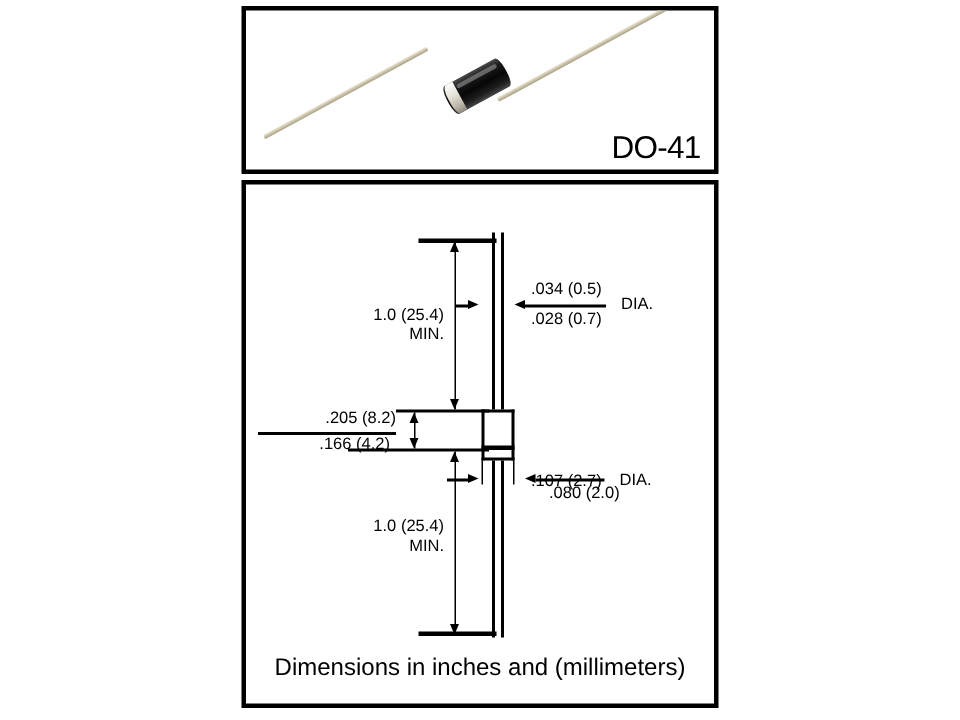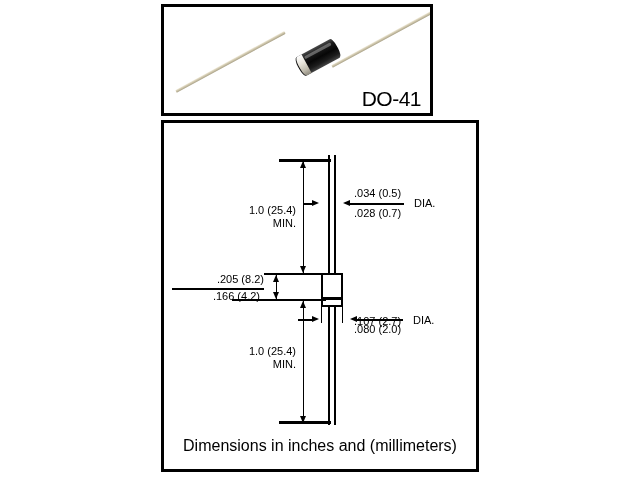--- a/index.html
+++ b/index.html
@@ -18,21 +18,21 @@
   
   .panel {
     position: absolute;
     background: #ffffff;
     border: 3px solid #000000;
     box-sizing: border-box;
   }
   #photo-panel {
     left: 161px;
     top: 4px;
-    width: 272px;
+    width: 318px;
     height: 112px;
   }
   #drawing-panel {
     left: 161px;
     top: 120px;
     width: 318px;
     height: 352px;
   }
 
   
@@ -237,21 +237,21 @@
 
     <div class="arrow right" style="left:148px; top:193px;"></div>
     <div class="dline" style="left:134px; top:196px; width:16px; height:2px;"></div>
     <div class="dline" style="left:157px; top:184px; width:1px; height:16px;"></div>
     <div class="arrow left" style="left:186px; top:193px;"></div>
     <div class="dline" style="left:178px; top:184px; width:1px; height:16px;"></div>
     <div class="dline" style="left:193px; top:196px; width:46px; height:2px;"></div>
     <div class="dtext" style="left:190px; top:192px;">
       <span>.107 (2.7)</span>
     </div>
-    <div class="dtext" style="left:190px; top:200px;">
+    <div class="dtext" style="left:202px; top:200px;">
       <span>.080 (2.0)</span>
     </div>
     <div class="dtext" style="left:249px; top:191px;">
       <span>DIA.</span>
     </div>
 
     <div class="dline" style="left:139px; top:178px; width:1px; height:122px;"></div>
     <div class="arrow up" style="left:136px; top:178px;"></div>
     <div class="arrow down" style="left:136px; top:293px;"></div>
     <div class="dtext right" style="left:36px; top:222px; width:96px;">

